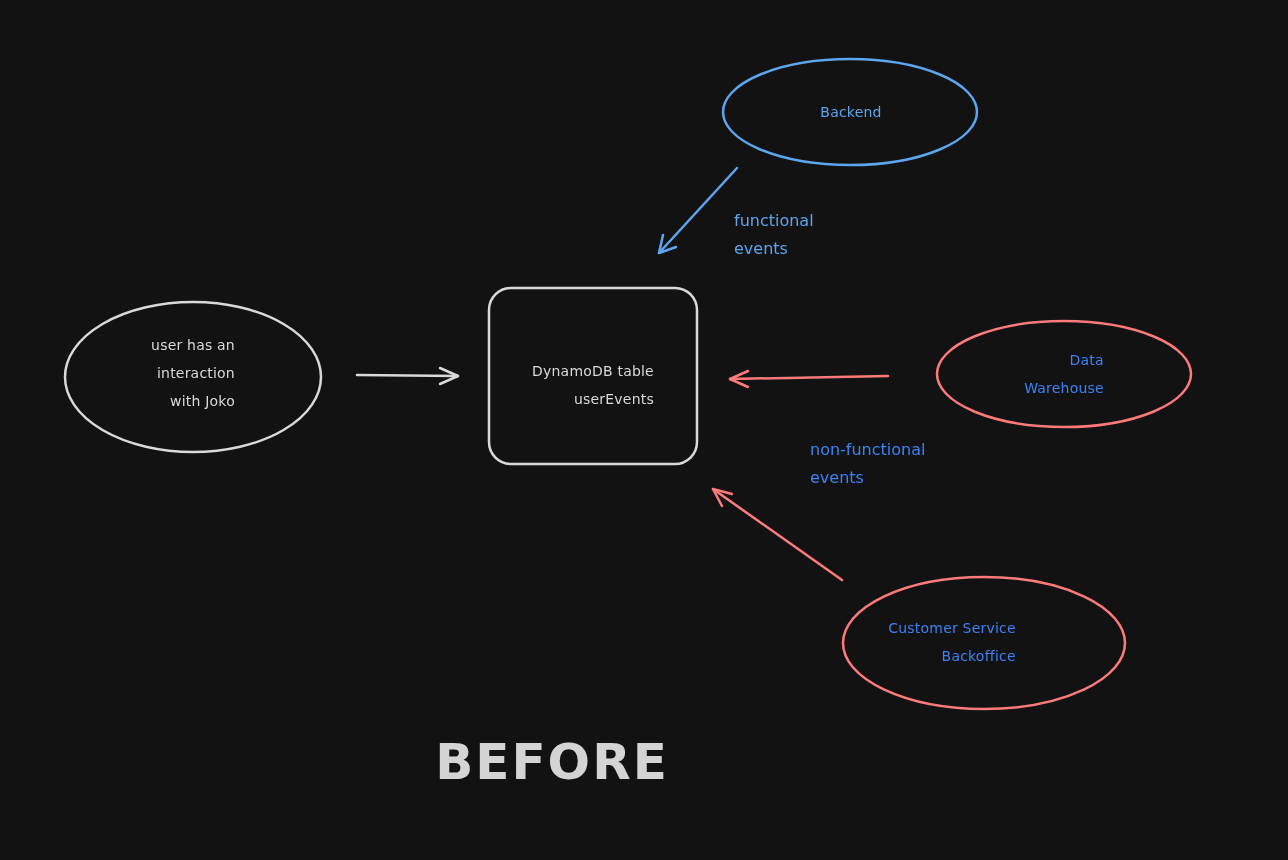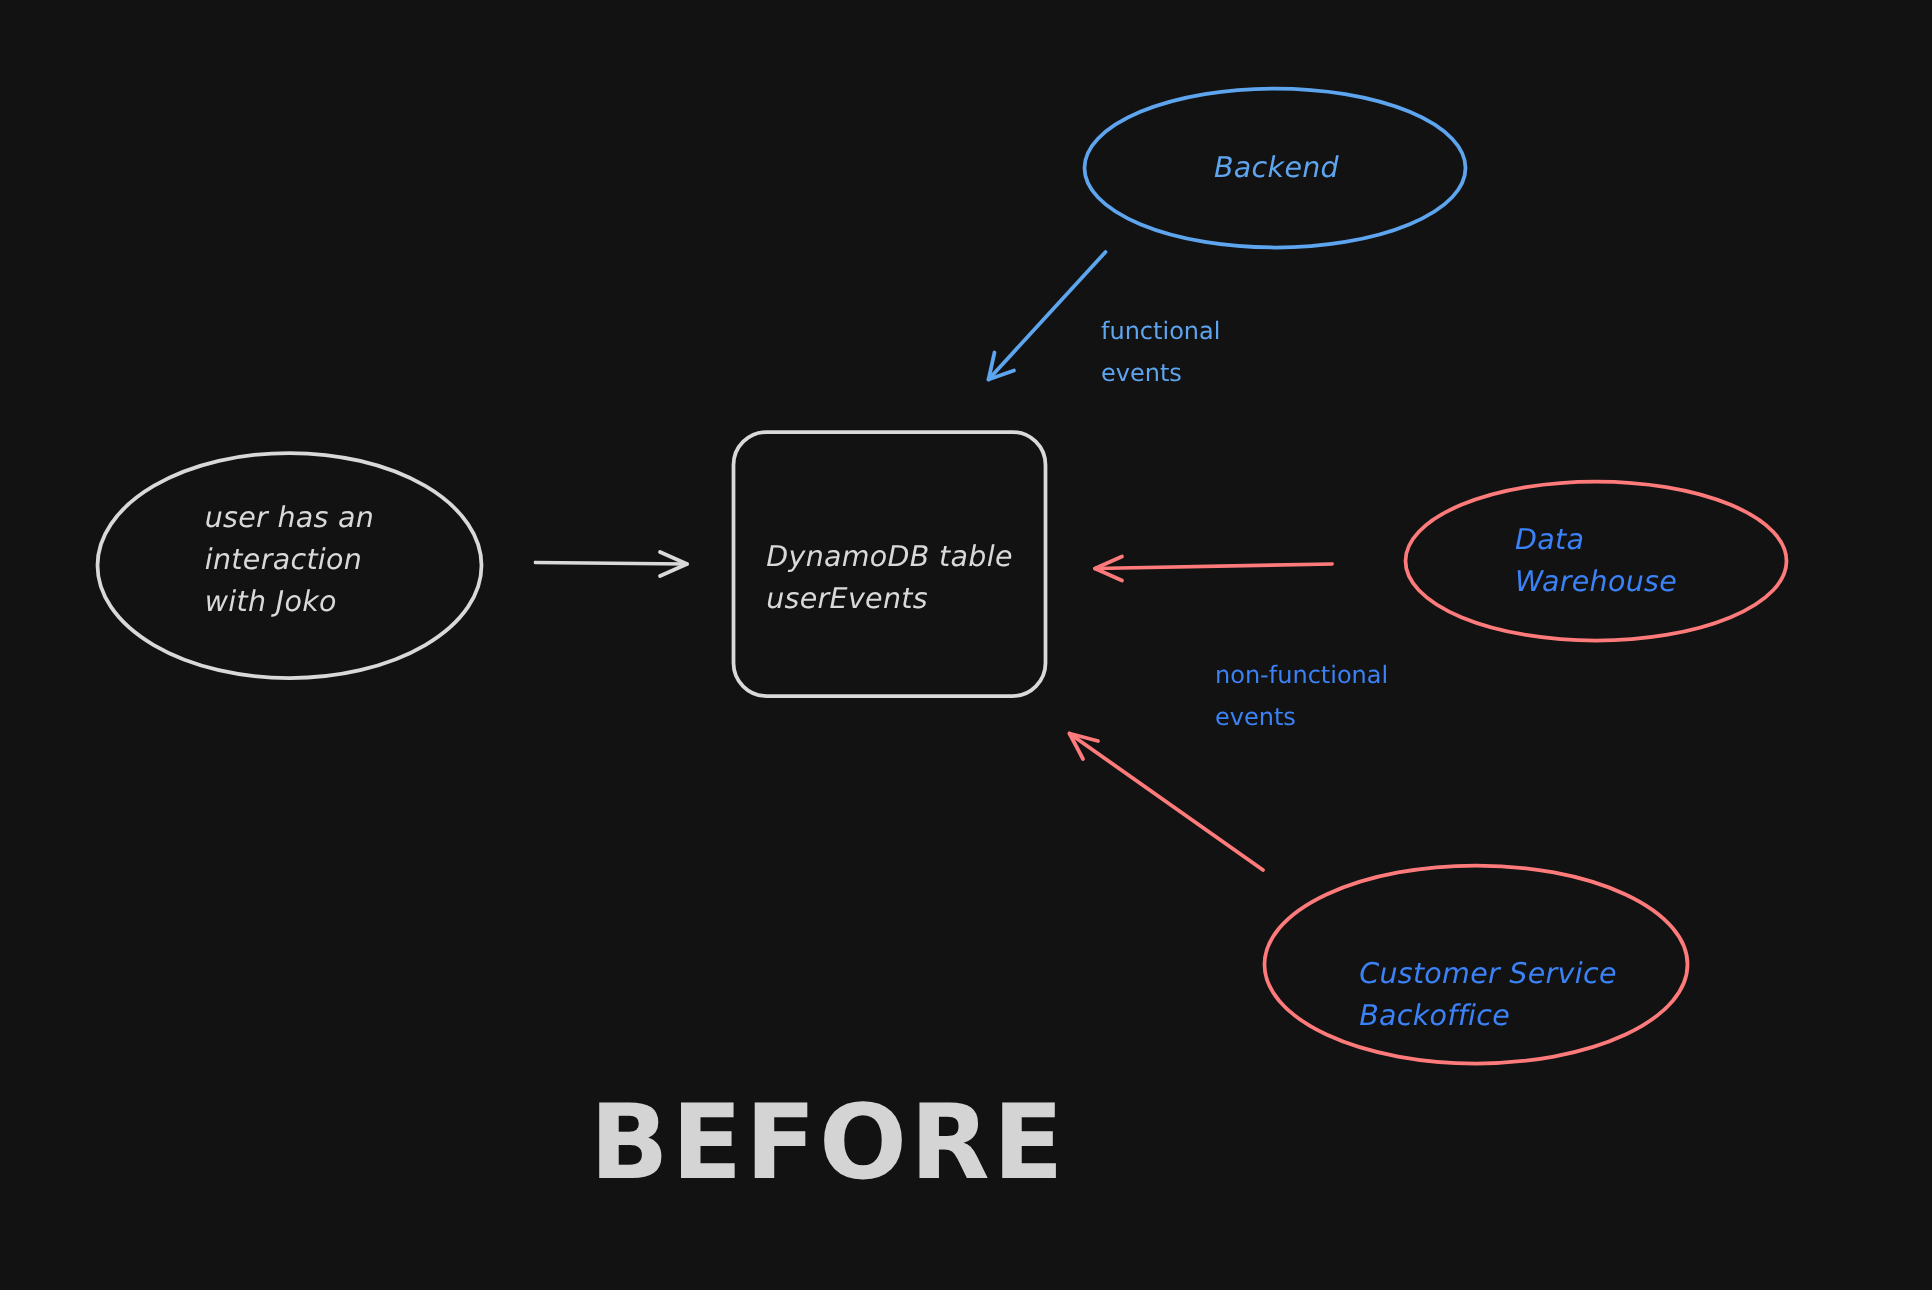--- a/index.html
+++ b/index.html
@@ -6,42 +6,41 @@
   body {
     width: 1288px; height: 860px;
     background: #121212;
     overflow: hidden;
     position: relative;
     font-family: "DejaVu Sans", sans-serif;
   }
   svg.canvas { position: absolute; left: 0; top: 0; }
   .lbl {
     position: absolute;
-    text-align: left;
-    font-size: 19px;
+    text-align: right;
+    font-size: 14px;
     line-height: 28px;
     white-space: pre-line;
     transform: translate(-50%, -50%);
     letter-spacing: 0.2px;
-    font-style: italic;
   }
   .lbl-left {
     position: absolute;
     font-size: 16px;
     line-height: 28px;
     white-space: pre-line;
   }
   .white { color: #d9d9d9; }
   .blue { color: #5ea5ef; }
   .red { color: #3b82f6; }
   .title {
     position: absolute;
     left: 552px; top: 762px;
     transform: translate(-50%, -50%);
-    font-size: 69px;
+    font-size: 50px;
     font-weight: bold;
     color: #d4d4d4;
     letter-spacing: 2px;
     font-family: "DejaVu Sans", sans-serif;
   }
 </style>
 </head>
 <body>
 
 <svg class="canvas" width="1288" height="860" viewBox="0 0 1288 860">
@@ -78,21 +77,21 @@
 </svg>
 
 <div class="lbl white" style="left:193px; top:373px;">user has an
 interaction
 with Joko</div>
 <div class="lbl white" style="left:593px; top:385px;">DynamoDB table
 userEvents</div>
 <div class="lbl blue" style="left:851px; top:112px;">Backend</div>
 <div class="lbl red" style="left:1064px; top:374px;">Data
 Warehouse</div>
-<div class="lbl red" style="left:992px; top:642px;margin-top:21px;">Customer Service
+<div class="lbl red" style="left:952px; top:642px;">Customer Service
 Backoffice</div>
 
 <div class="lbl-left blue" style="left:734px; top:207px;">functional
 events</div>
 <div class="lbl-left red" style="left:810px; top:436px;">non-functional
 events</div>
 
 <div class="title">BEFORE</div>
 
 </body></html>

